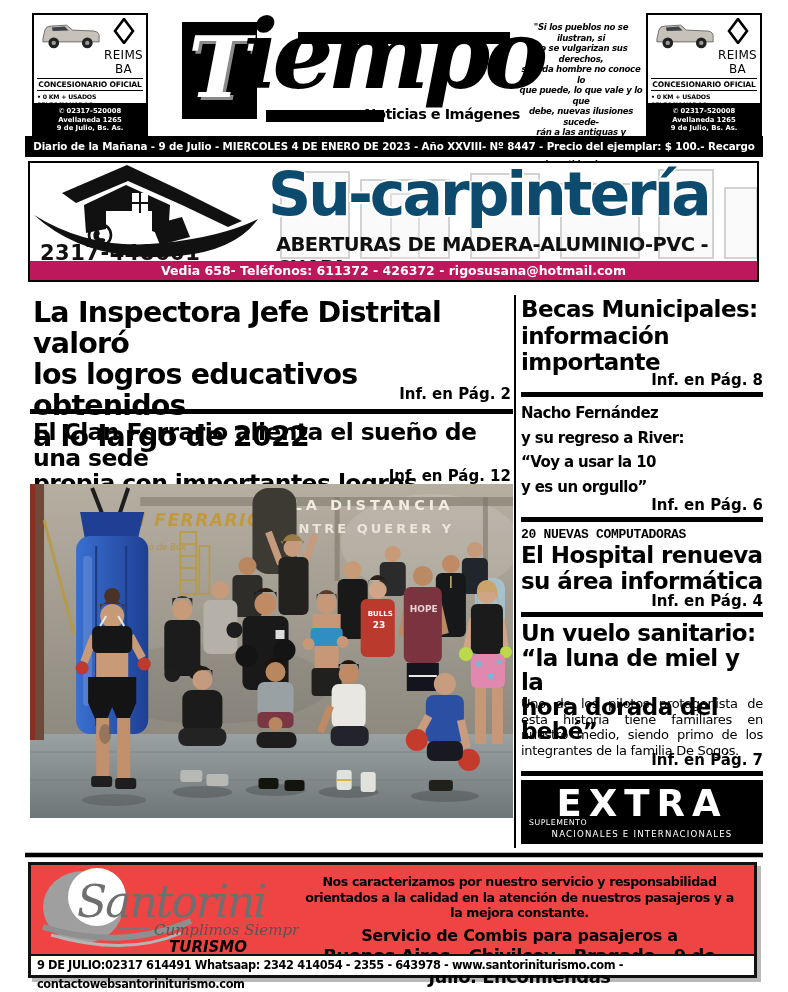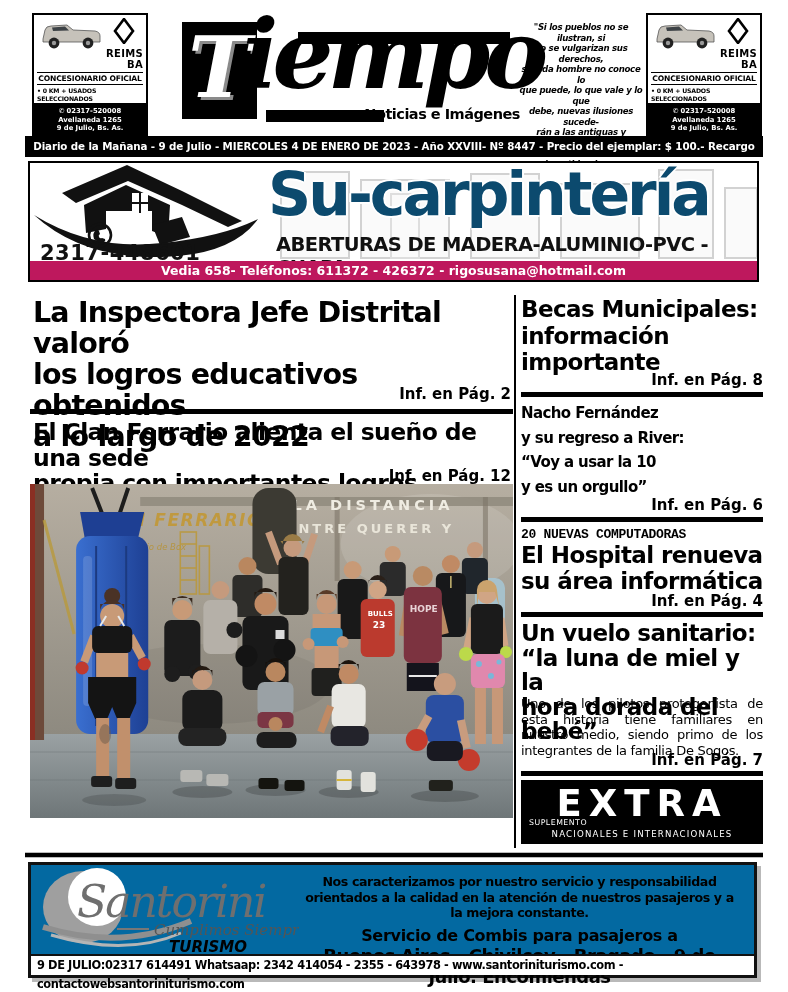--- a/index.html
+++ b/index.html
@@ -10,21 +10,21 @@
   }
   .abs { position:absolute; }
   .pre { white-space:pre-line; }
 
   
   .reims { width:116px; }
   .reims-white { border:2px solid #000; background:#fff; padding:2px 3px; height:92px; }
   .reims-top { display:flex; align-items:flex-start; }
   .reims-truck { width:68px; height:36px; }
   .reims-logo { flex:1; text-align:center; padding-top:1px; }
-  .reims-brand { font-size:10px; font-weight:bold; letter-spacing:.3px;text-align:right; }
+  .reims-brand { font-size:12px; font-weight:normal; letter-spacing:.3px; }
   .reims-head { font-size:7.6px; font-weight:bold; text-align:center;
     border-top:1.5px solid #000; border-bottom:1.5px solid #000; padding:1px 0; margin-top:2px; letter-spacing:-0.2px;}
   .reims-bullets { list-style:none; margin-top:2px; }
   .reims-bullets li { font-size:6.2px; font-weight:bold; line-height:8.4px; letter-spacing:-0.2px;}
   .reims-bullets li::before { content:"• "; }
   .reims-black { background:#000; color:#fff; text-align:center; font-size:6.8px;
     font-weight:bold; line-height:8.6px; padding:2px 0 3px; }
   .reims-phone-row { display:flex; justify-content:center; gap:2px; }
 
   
@@ -89,21 +89,21 @@
   .rrule4 { left:521px; top:771px; width:242px; }
 
   .extra { left:521px; top:780px; width:242px; height:64px; background:#000; color:#fff; }
   .extra-title { text-align:center; font-size:37px; font-weight:bold; letter-spacing:7px; line-height:40px; margin-top:4px; }
   .extra-label { position:absolute; left:8px; bottom:17px; font-size:7.8px; letter-spacing:.5px; }
   .extra-sub { position:absolute; left:0; right:0; bottom:5px; text-align:center; font-size:8.6px; letter-spacing:1.2px; }
 
   .divider-h { left:25px; top:852px; width:738px; height:6px; background:#000; border-top:1px solid #bbb; border-bottom:1px solid #bbb; }
 
   
-  .sant { left:28px; top:862px; width:729px; height:116px; border:3px solid #111; background:#0369a1;
+  .sant { left:28px; top:862px; width:729px; height:116px; border:3px solid #111; background:#ef4444;
     box-shadow:4px 4px 0 #b9b9b9; display:flex; }
   .sant-logo { width:268px; position:relative; }
   .sant-right { flex:1; text-align:center; padding:9px 14px 0 0; }
   .sant-p1 { font-size:12.6px; line-height:15.5px; font-weight:bold; letter-spacing:-0.4px; }
   .sant-p2 { font-size:16px; font-weight:bold; margin-top:5px; letter-spacing:-0.3px; }
   .sant-p3 { font-size:18px; font-weight:bold; letter-spacing:-0.5px; }
   .sant-footer { position:absolute; left:0; right:0; bottom:0; height:21px; border-top:2px solid #111;
     background:#fff; font-size:11.4px; font-weight:bold; line-height:19px; padding-left:6px; letter-spacing:-0.4px; }
 </style>
 </head>

